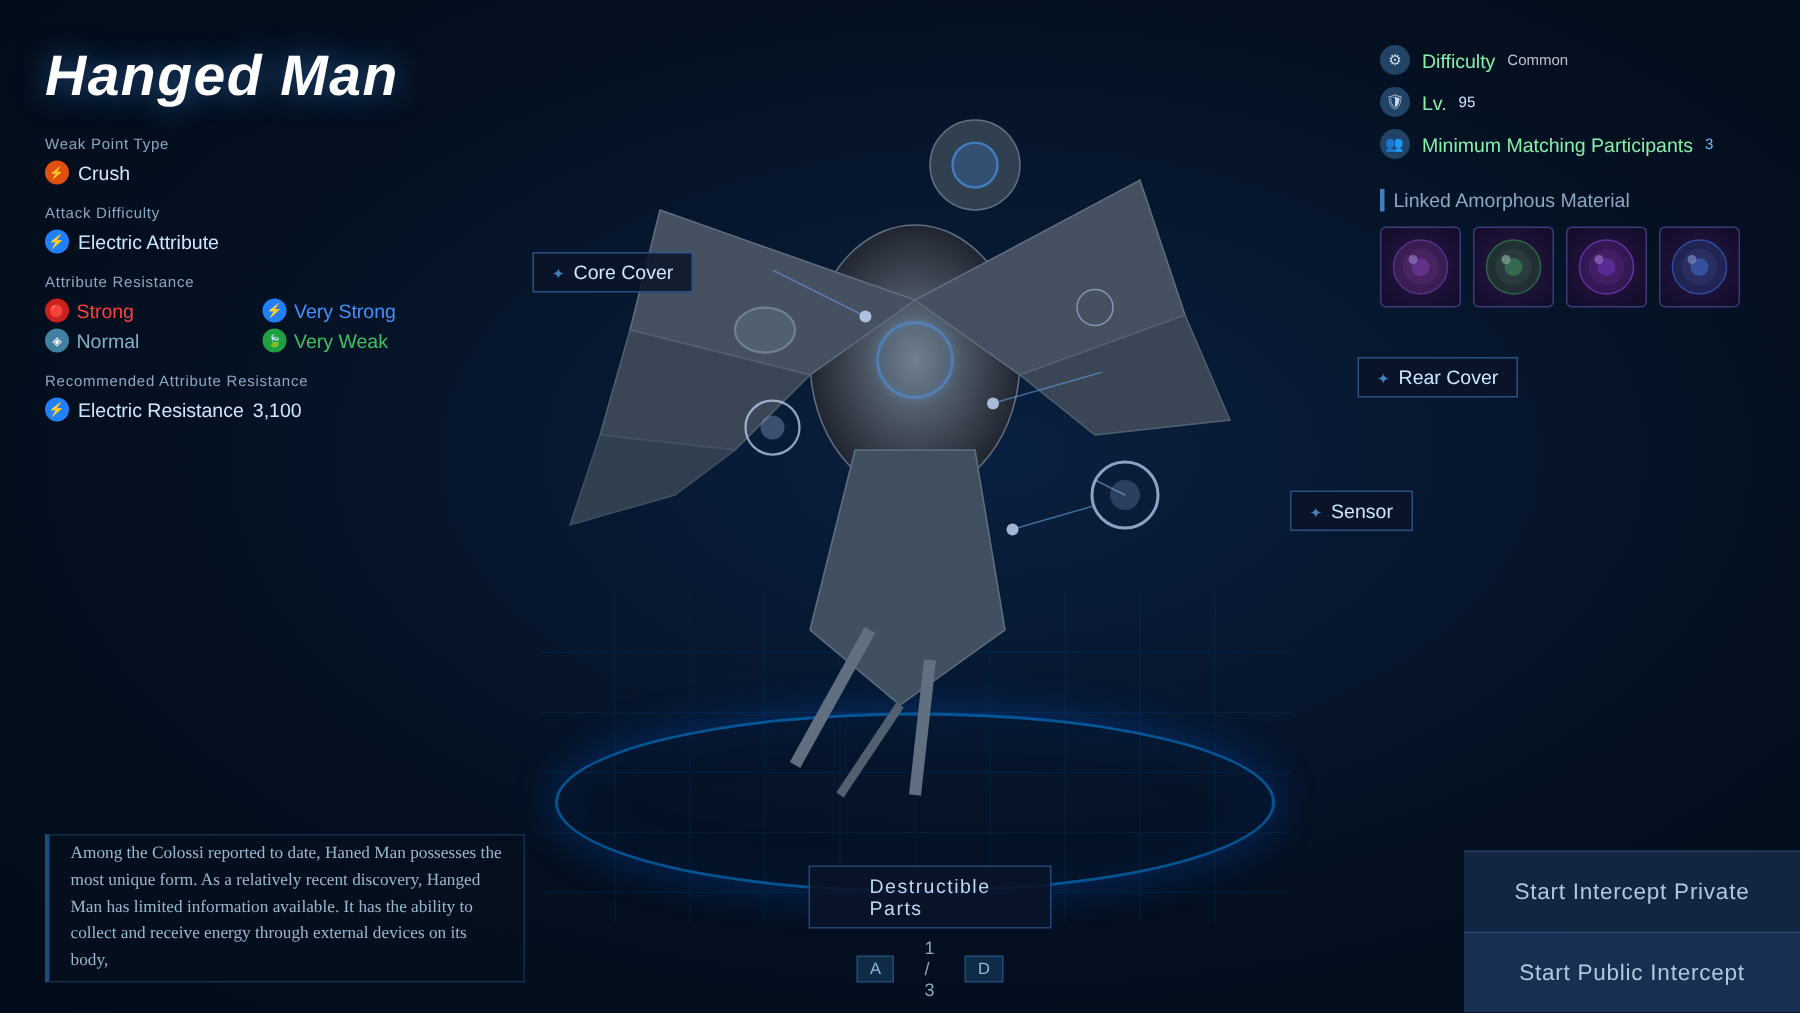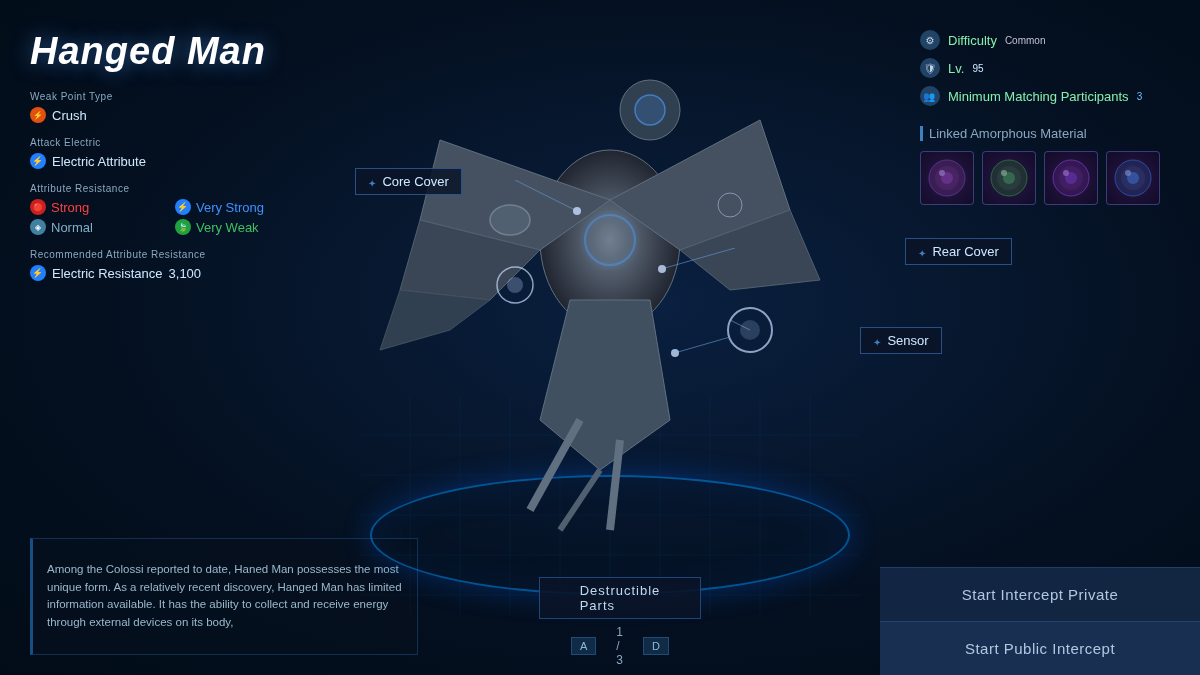--- a/index.html
+++ b/index.html
@@ -139,25 +139,26 @@
     .recommended-val {
       font-size: 13px;
       color: #d0e8ff;
     }
 
     
     .description-box {
       position: absolute;
       left: 30px;
       bottom: 20px;
-      width: 388px;
+      width: 320px;
       background: rgba(5, 15, 30, 0.7);
       border: 1px solid rgba(40, 100, 160, 0.4);
       border-left: 3px solid rgba(40, 120, 200, 0.6);
-      padding: 22px 14px;
+      padding: 4px 14px;
+      font-family: Liberation Serif, serif;
     }
 
     .description-text {
       font-size: 11.5px;
       color: #9ab8cc;
       line-height: 1.55;
     }
 
     
     .center-area {
@@ -339,21 +340,21 @@
       position: absolute;
       inset: 0;
       background: radial-gradient(circle at center, rgba(80, 40, 120, 0.4), transparent);
     }
 
     
     .bottom-buttons {
       position: absolute;
       right: 0;
       bottom: 0;
-      width: 320px;
+      width: 224px;
     }
 
     .btn-intercept {
       width: 100%;
       padding: 18px 20px;
       background: rgba(20, 40, 70, 0.9);
       border: none;
       border-top: 1px solid rgba(60, 100, 160, 0.4);
       color: #b0c8e0;
       font-size: 15px;
@@ -389,21 +390,21 @@
 
     <div class="info-section">
       <div class="section-label">Weak Point Type</div>
       <div class="info-row">
         <span class="icon-crush">⚡</span>
         <span class="attr-text">Crush</span>
       </div>
     </div>
 
     <div class="info-section">
-      <div class="section-label">Attack Electric</div>
+      <div class="section-label">Attack Difficulty</div>
       <div class="info-row">
         <span class="icon-electric">⚡</span>
         <span class="attr-text">Electric Attribute</span>
       </div>
     </div>
 
     <div class="info-section">
       <div class="section-label">Attribute Resistance</div>
       <div class="resist-grid">
         <div class="resist-item">

